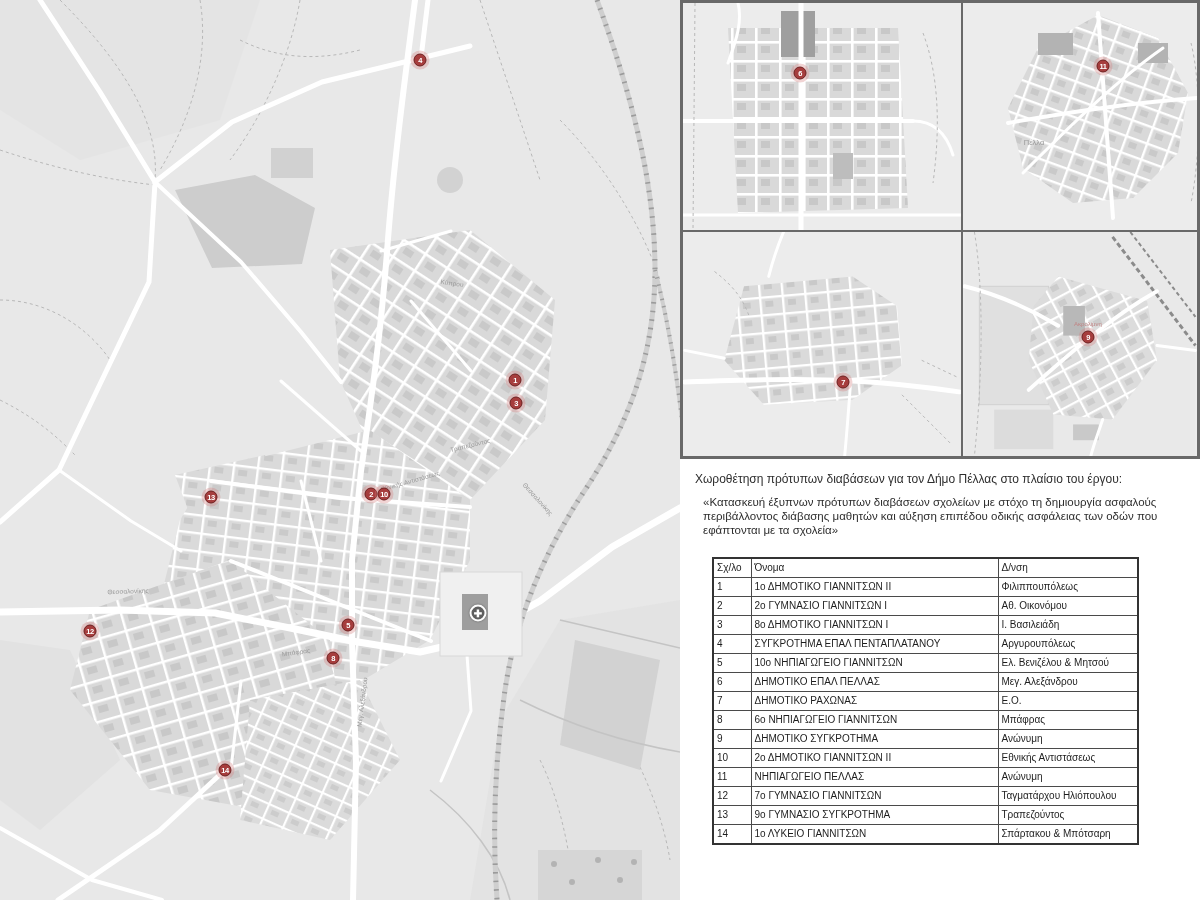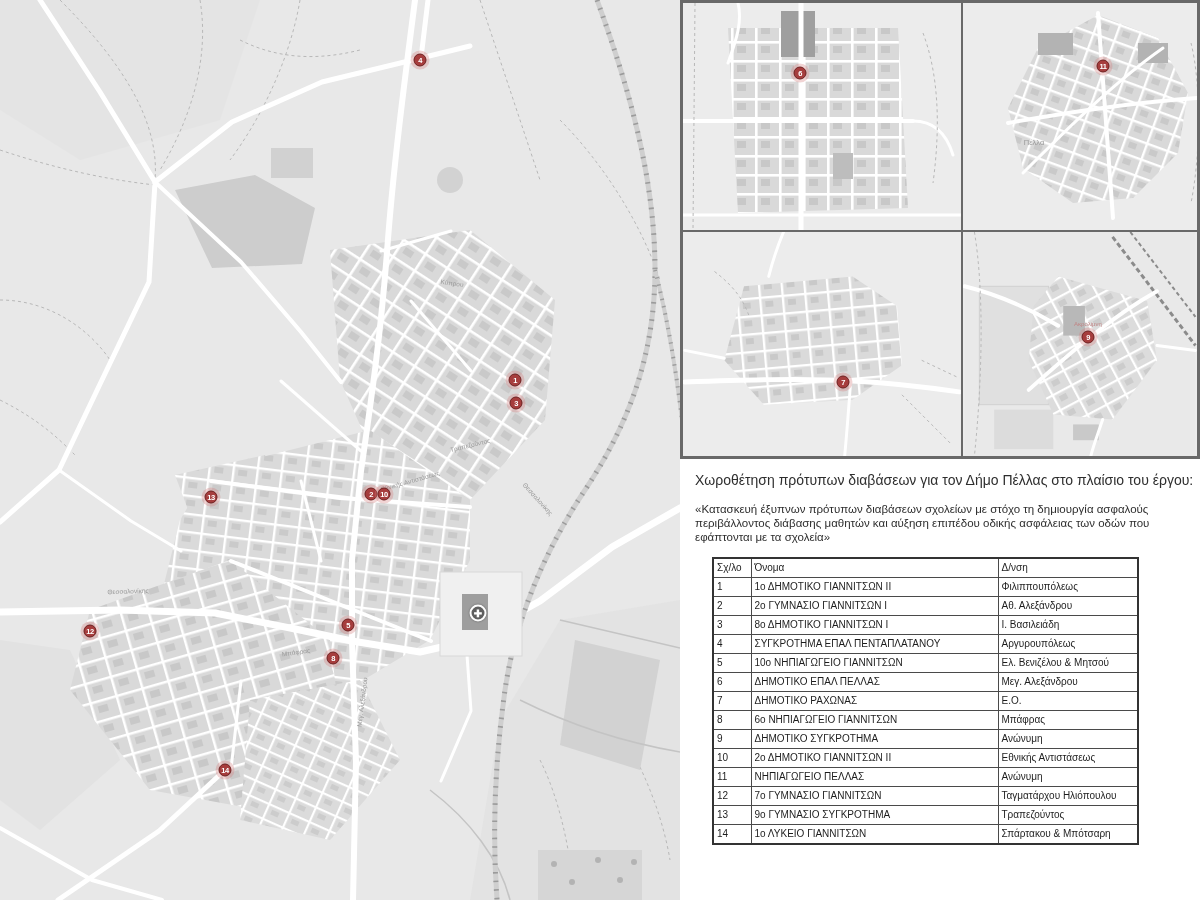--- a/index.html
+++ b/index.html
@@ -23,22 +23,22 @@
       transform:translate(-50%,-50%);
       box-shadow:0 0 0 3px rgba(214,125,125,0.33);box-sizing:border-box;}
   .poi{position:absolute;width:17px;height:17px;border-radius:50%;background:#5f5f5f;
       border:2px solid #fdfdfd;color:#fff;font-size:10px;font-weight:bold;line-height:1;
       display:flex;align-items:center;justify-content:center;transform:translate(-50%,-50%);
       box-shadow:0 0 2px rgba(0,0,0,.45);box-sizing:border-box;}
   .street-label{position:absolute;font-size:6.5px;color:#9a9a9a;white-space:nowrap;
       transform:translate(-50%,-50%);}
   
   #text-block{position:absolute;left:695px;top:472px;width:505px;color:#2e2e2e;}
-  #text-block .heading{font-size:14px;line-height:1.25;margin:0 0 12px 0;}
-  #text-block .quote{font-size:11.5px;line-height:1.22;margin:0;}
+  #text-block .heading{font-size:12px;line-height:1.25;margin:0 0 6px 0;}
+  #text-block .quote{font-size:11.5px;line-height:1.22;margin:8px;}
   
   #school-table{position:absolute;left:712px;top:557px;border-collapse:collapse;
       table-layout:fixed;width:425px;border:2px solid #333;}
   #school-table col.c1{width:38px;} #school-table col.c2{width:247px;} #school-table col.c3{width:140px;}
   #school-table th,#school-table td{border:1px solid #4a4a4a;font-weight:normal;
       font-size:10px;line-height:1.6;padding:1px 3px;text-align:left;color:#1d1d1d;
       white-space:nowrap;overflow:hidden;}
 </style>
 </head>
 <body>
@@ -282,21 +282,21 @@
     <tbody>
 
     <tr>
         <td>1</td>
         <td>1ο ΔΗΜΟΤΙΚΟ ΓΙΑΝΝΙΤΣΩΝ ΙΙ</td>
         <td>Φιλιππουπόλεως</td>
       </tr>
         <tr>
         <td>2</td>
         <td>2ο ΓΥΜΝΑΣΙΟ ΓΙΑΝΝΙΤΣΩΝ Ι</td>
-        <td>Αθ. Αλεξάνδρου</td>
+        <td>Αθ. Οικονόμου</td>
       </tr>
         <tr>
         <td>3</td>
         <td>8ο ΔΗΜΟΤΙΚΟ ΓΙΑΝΝΙΤΣΩΝ Ι</td>
         <td>Ι. Βασιλειάδη</td>
       </tr>
         <tr>
         <td>4</td>
         <td>ΣΥΓΚΡΟΤΗΜΑ ΕΠΑΛ ΠΕΝΤΑΠΛΑΤΑΝΟΥ</td>
         <td>Αργυρουπόλεως</td>

